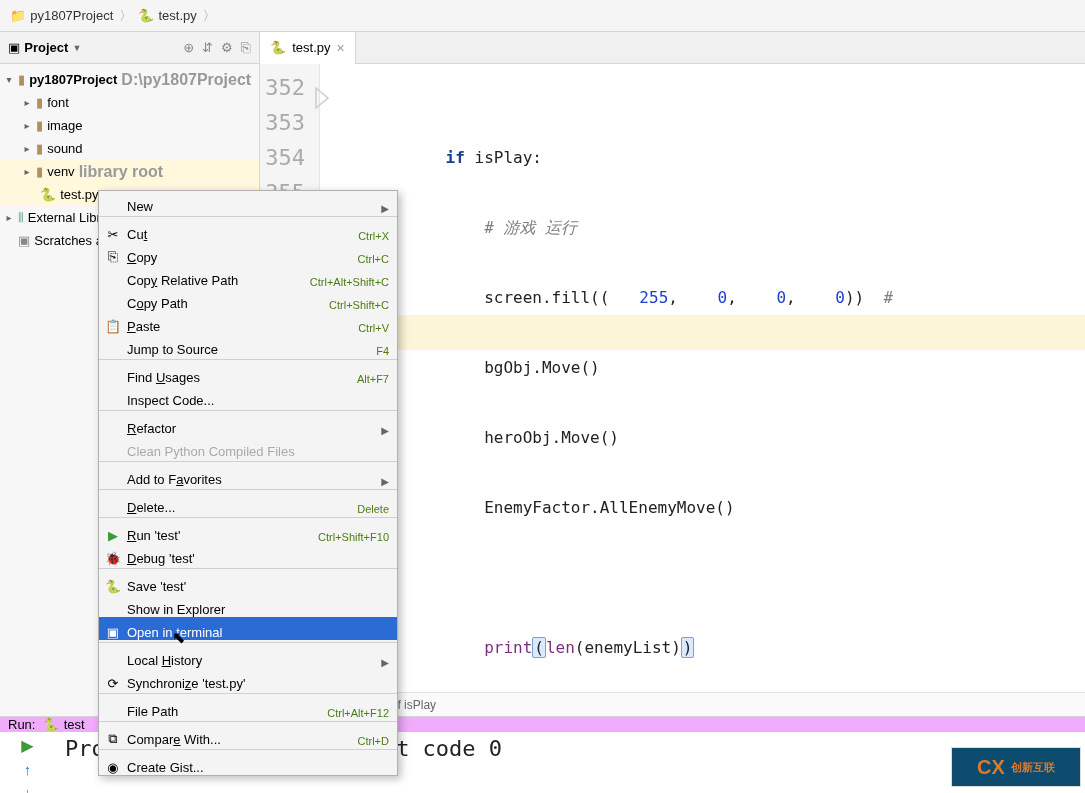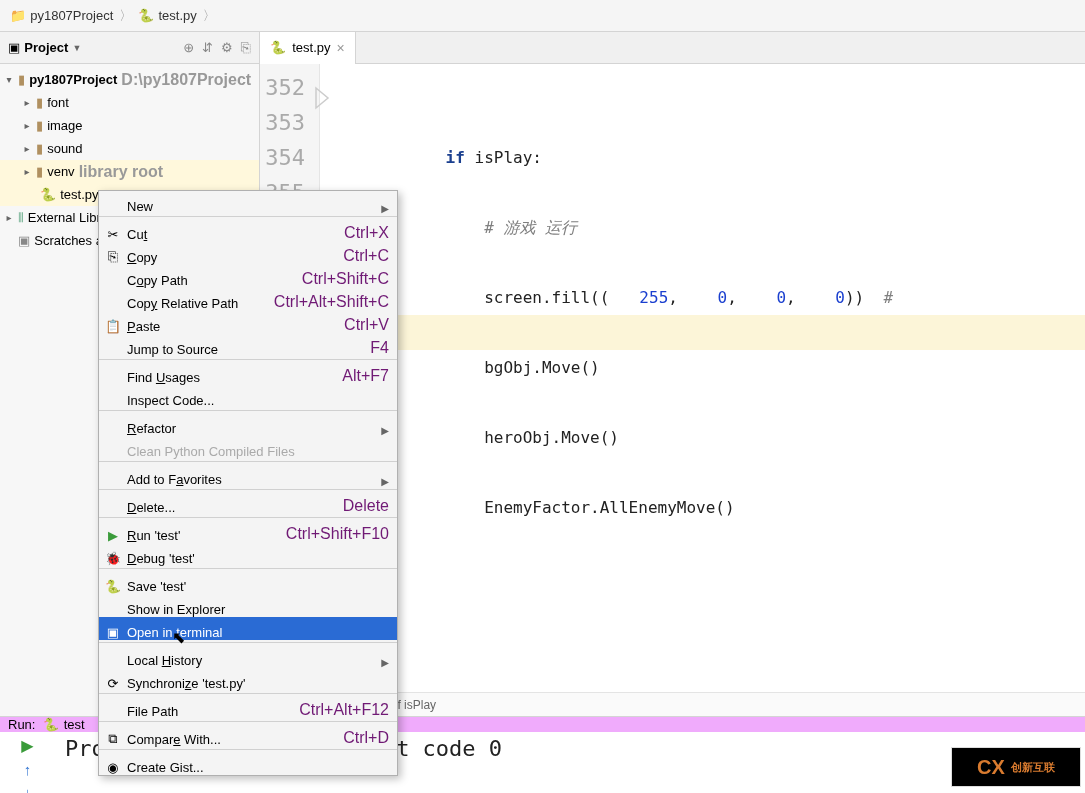--- a/index.html
+++ b/index.html
@@ -145,34 +145,34 @@
     }
     .menu-item {
       display: flex; align-items: flex-end;
       height: 23px; padding: 0 8px 0 28px;
       position: relative;
     }
     .menu-item.highlighted { background: #2a6bd4; color: #fff; }
     .menu-item.disabled { color: #aaa; }
     .menu-item .label { flex: 1; }
     .menu-item .label u { text-decoration: underline; }
-    .menu-item .shortcut { color: #701a75; font-size: 16px; }
+    .menu-item .shortcut { color: #4d7c0f; font-size: 11px; }
     .menu-item .submenu-arrow { color: #666; position:absolute; right:8px; font-size: 10px;}
     .menu-item .menu-icon { position: absolute; left: 6px; width: 16px; height:16px; display:flex; align-items:center; justify-content:center;}
     .menu-sep { height: 1px; background: #d0d0d0; margin: 2px 0; }
 
     .cursor-arrow {
       position: absolute; left: 172px; top: 628px; z-index: 2000;
       font-size: 16px; color: #000;
     }
 
     
     .watermark {
       position: absolute; right: 4px; bottom: 6px;
-      width: 130px; height: 40px; background: #000000;
+      width: 130px; height: 40px; background: #0c4a6e;
       border: 1px solid #ddd; display:flex; align-items:center;
       justify-content:center; font-size:11px; color:#d97b2f;
       font-weight:bold; z-index: 500;
     }
     .watermark .cx { font-size:20px; color:#d97b2f; margin-right:6px; font-weight:bold;}
 
     .play-green { color: #3a9b3a; }
     .bug-green { color: #6b9b2a; }
   </style>
 </head>
@@ -274,20 +274,21 @@
         </svg>
       <div class="code">
         <div class="highlight-line" style="top:251px;"></div>
 <div class="code-line"><span>            </span><span class="kw">if </span><span>isPlay:</span></div>
 <div class="code-line"><span>                </span><span class="comment"># 游戏 运行</span></div>
 <div class="code-line"><span>                </span><span>screen.fill((</span><span class="num">255</span><span>, </span><span class="num">0</span><span>, </span><span class="num">0</span><span>, </span><span class="num">0</span><span>))  </span><span class="comment">#</span></div>
 <div class="code-line"><span>                </span><span>bgObj.Move()</span></div>
 <div class="code-line"><span>                </span><span>heroObj.Move()</span></div>
 <div class="code-line"><span>                </span><span>EnemyFactor.AllEnemyMove()</span></div>
 <div class="code-line"> </div>
+<div class="code-line" style="position:relative;z-index:1"><span>                </span><span class="builtin">print</span><span class="caret-bg">(</span><span class="builtin">len</span><span>(enemyList)</span><span class="caret-bg">)</span></div>
 
 
 
 
 
 
 
 
 
       </div>
@@ -332,26 +333,26 @@
       <span class="menu-icon">✂</span>
       <span class="label">Cu<u>t</u></span>
       <span class="shortcut">Ctrl+X</span>
     </div>
     <div class="menu-item enabled">
       <span class="menu-icon">⎘</span>
       <span class="label"><u>C</u>opy</span>
       <span class="shortcut">Ctrl+C</span>
     </div>
     <div class="menu-item enabled">
+      <span class="label">Cop<u>y</u> Relative Path</span>
+      <span class="shortcut">Ctrl+Alt+Shift+C</span>
+    </div>
+    <div class="menu-item enabled">
       <span class="label">C<u>o</u>py Path</span>
       <span class="shortcut">Ctrl+Shift+C</span>
-    </div>
-    <div class="menu-item enabled">
-      <span class="label">Cop<u>y</u> Relative Path</span>
-      <span class="shortcut">Ctrl+Alt+Shift+C</span>
     </div>
     <div class="menu-item enabled">
       <span class="menu-icon">📋</span>
       <span class="label"><u>P</u>aste</span>
       <span class="shortcut">Ctrl+V</span>
     </div>
     <div class="menu-item enabled">
       <span class="label">Jump to Source</span>
       <span class="shortcut">F4</span>
     </div>

